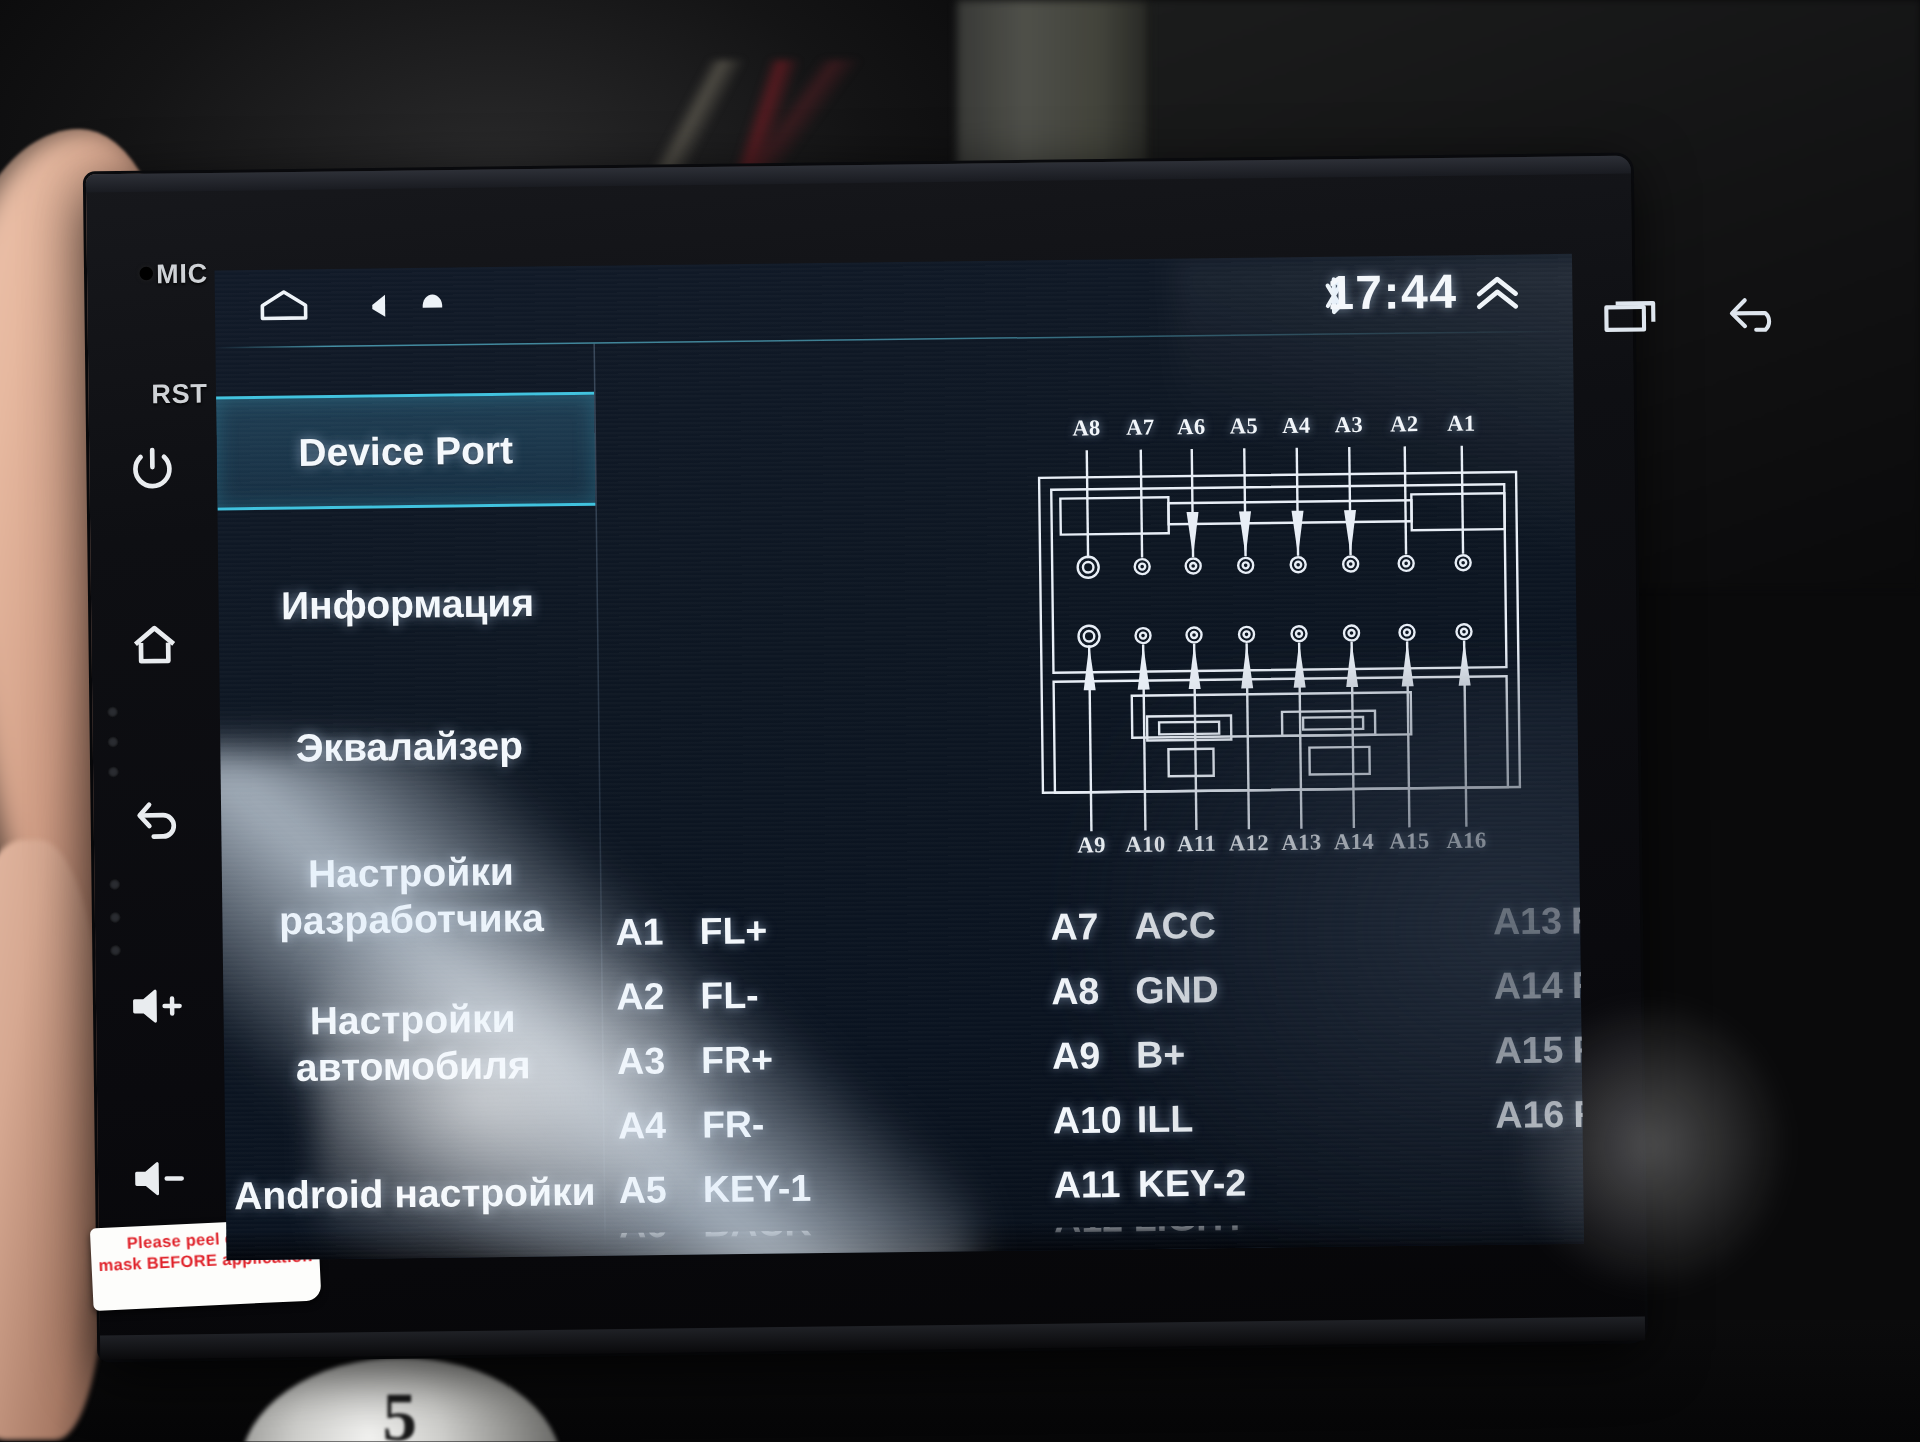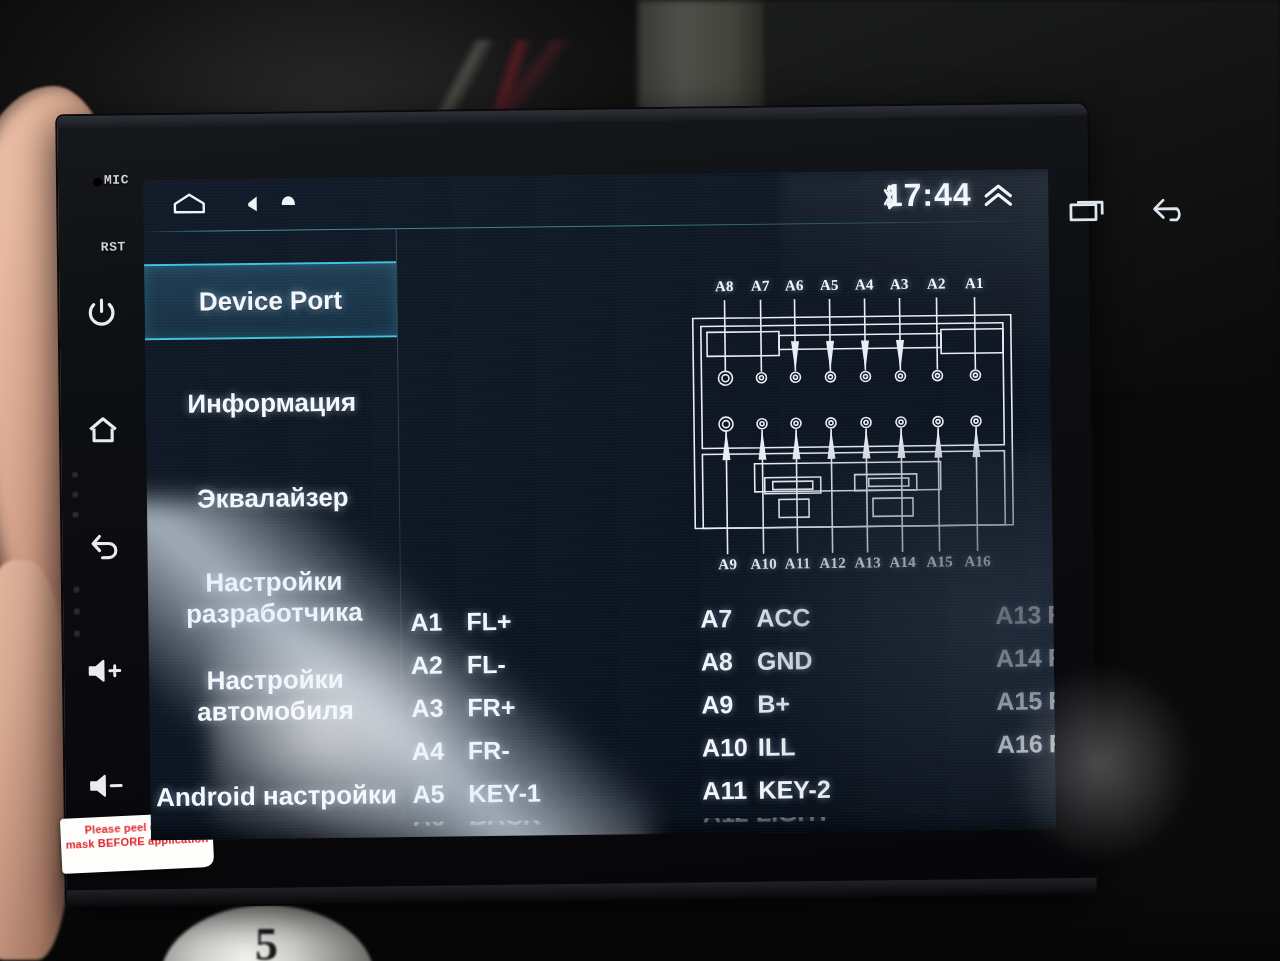--- a/index.html
+++ b/index.html
@@ -86,23 +86,22 @@
   }
   .device-glare {
     position:absolute; left:940px; top:560px; width:190px; height:200px;
     background:radial-gradient(ellipse at center,rgba(255,255,255,.28) 0%,rgba(255,255,255,0) 70%);
     filter:blur(6px); pointer-events:none;
   }
 
   
   .bezel { position:absolute; left:0; top:0; width:90px; height:790px; }
   .bz-label {
-    position:absolute; color:#cfd2d6; font-size:13px; font-weight:700; letter-spacing:.5px;
+    position:absolute; color:#cfd2d6; font-size:18px; font-weight:700; letter-spacing:.5px;
     text-shadow:0 1px 2px #000;
-    font-family:Liberation Mono, monospace;
   }
   .bz-icon { position:absolute; color:#e9ecef; }
   .bz-dot {
     position:absolute; width:7px; height:7px; border-radius:50%;
     background:#2a2c31; box-shadow:0 0 2px #000 inset;
   }
   .mic-hole {
     position:absolute; left:35px; top:62px; width:9px; height:9px; border-radius:50%;
     background:#000; box-shadow:0 0 3px #222;
   }
@@ -224,21 +223,21 @@
   <div class="hand"></div>
   <div class="hand2"></div>
 
   <div id="device">
     <div class="device-topedge"></div>
     <div class="device-botedge"></div>
 
     <div class="bezel">
       <div class="mic-hole"></div>
       <div class="bz-label" style="left:46px; top:57px;">MIC</div>
-      <div class="bz-label" style="left:42px; top:124px;">RST</div>
+      <div class="bz-label" style="left:42px; top:137px;">RST</div>
 
       <div class="bz-icon" style="left:25px; top:180px;">
         <svg width="34" height="34" viewBox="0 0 24 24" fill="none" stroke="#e9ecef" stroke-width="2.2" stroke-linecap="round">
           <path d="M12 3 L12 11"></path>
           <path d="M6.5 6.2 A8 8 0 1 0 17.5 6.2"></path>
         </svg>
       </div>
 
       <div class="bz-icon" style="left:25px; top:298px;">
         <svg width="34" height="34" viewBox="0 0 24 24" fill="none" stroke="#e9ecef" stroke-width="2.2" stroke-linejoin="round">

